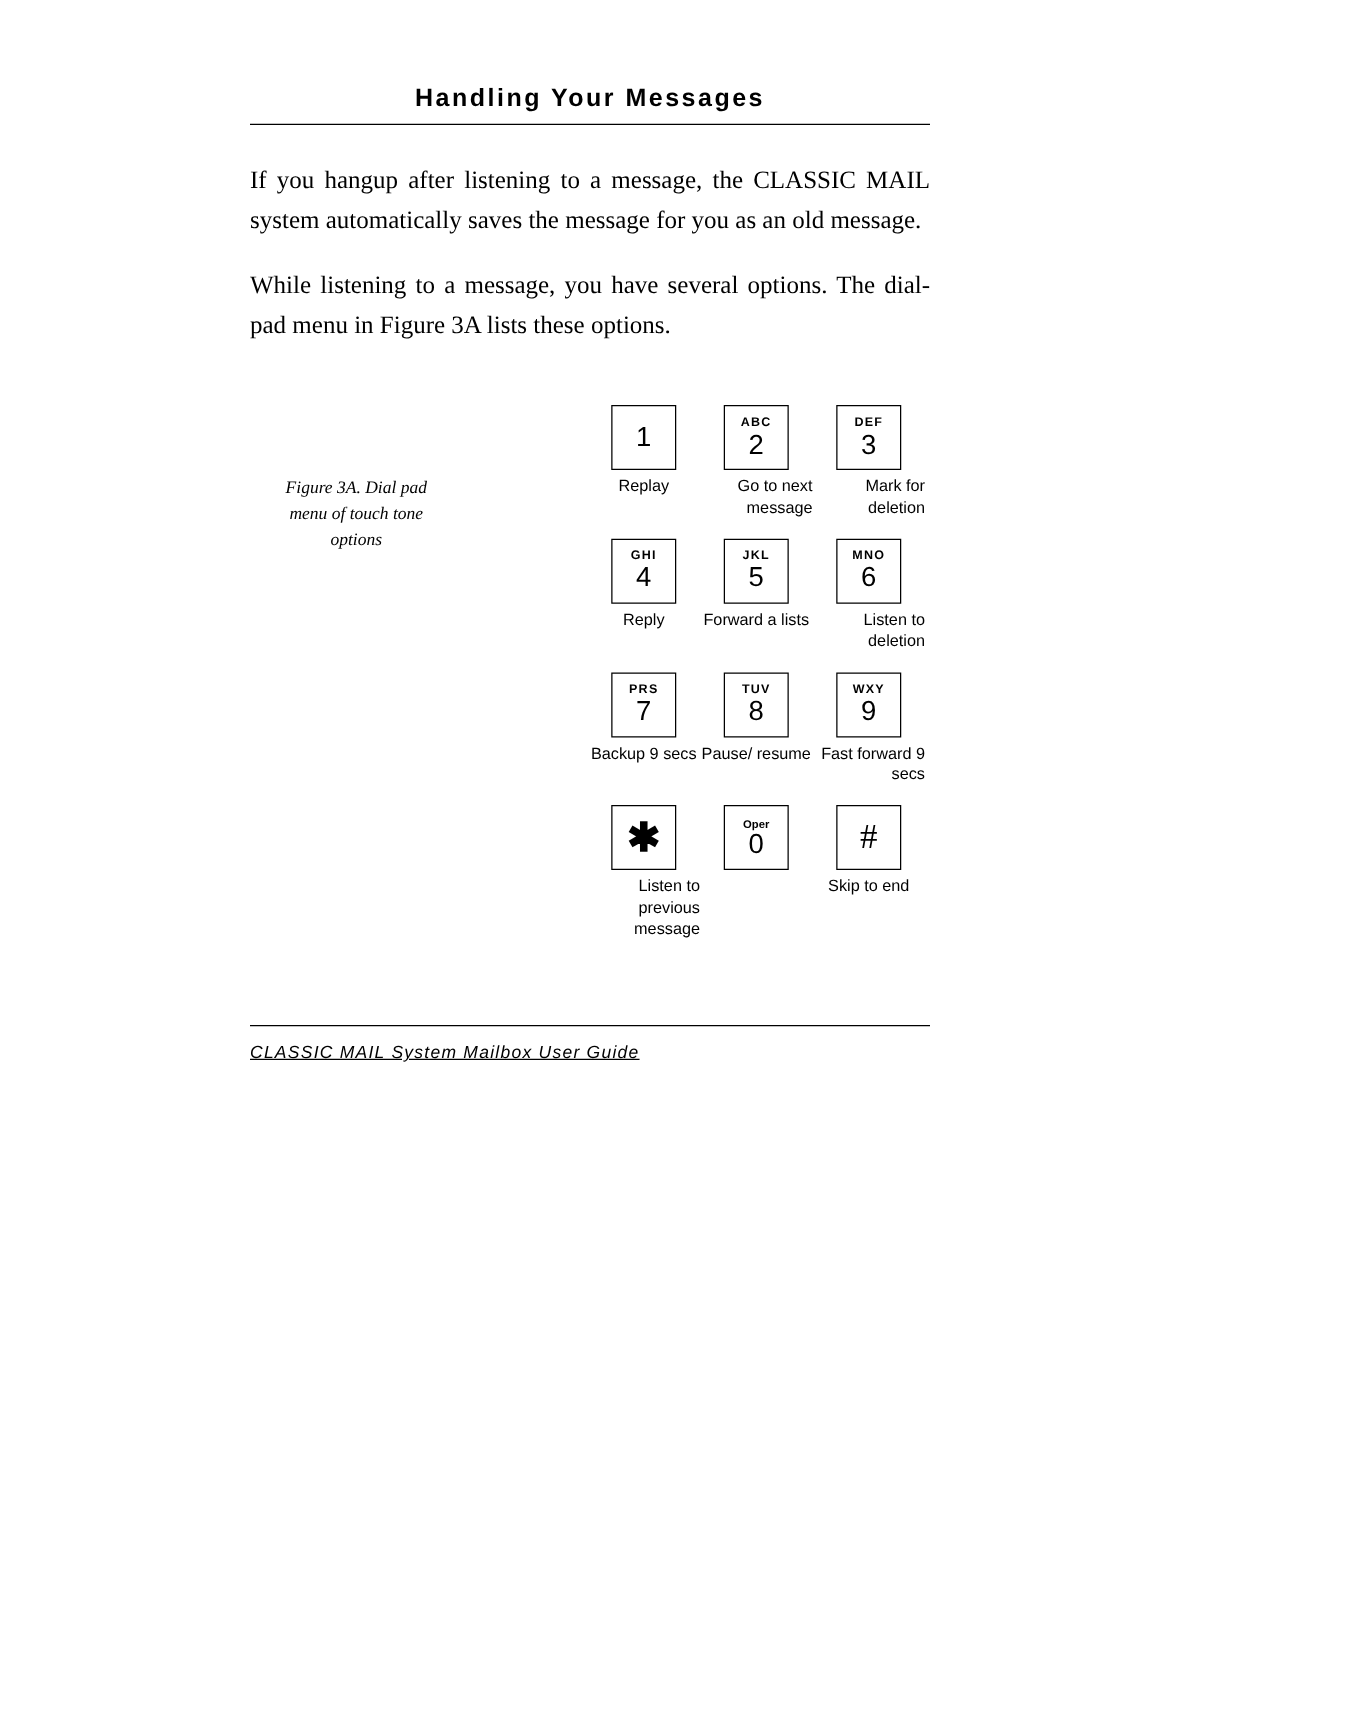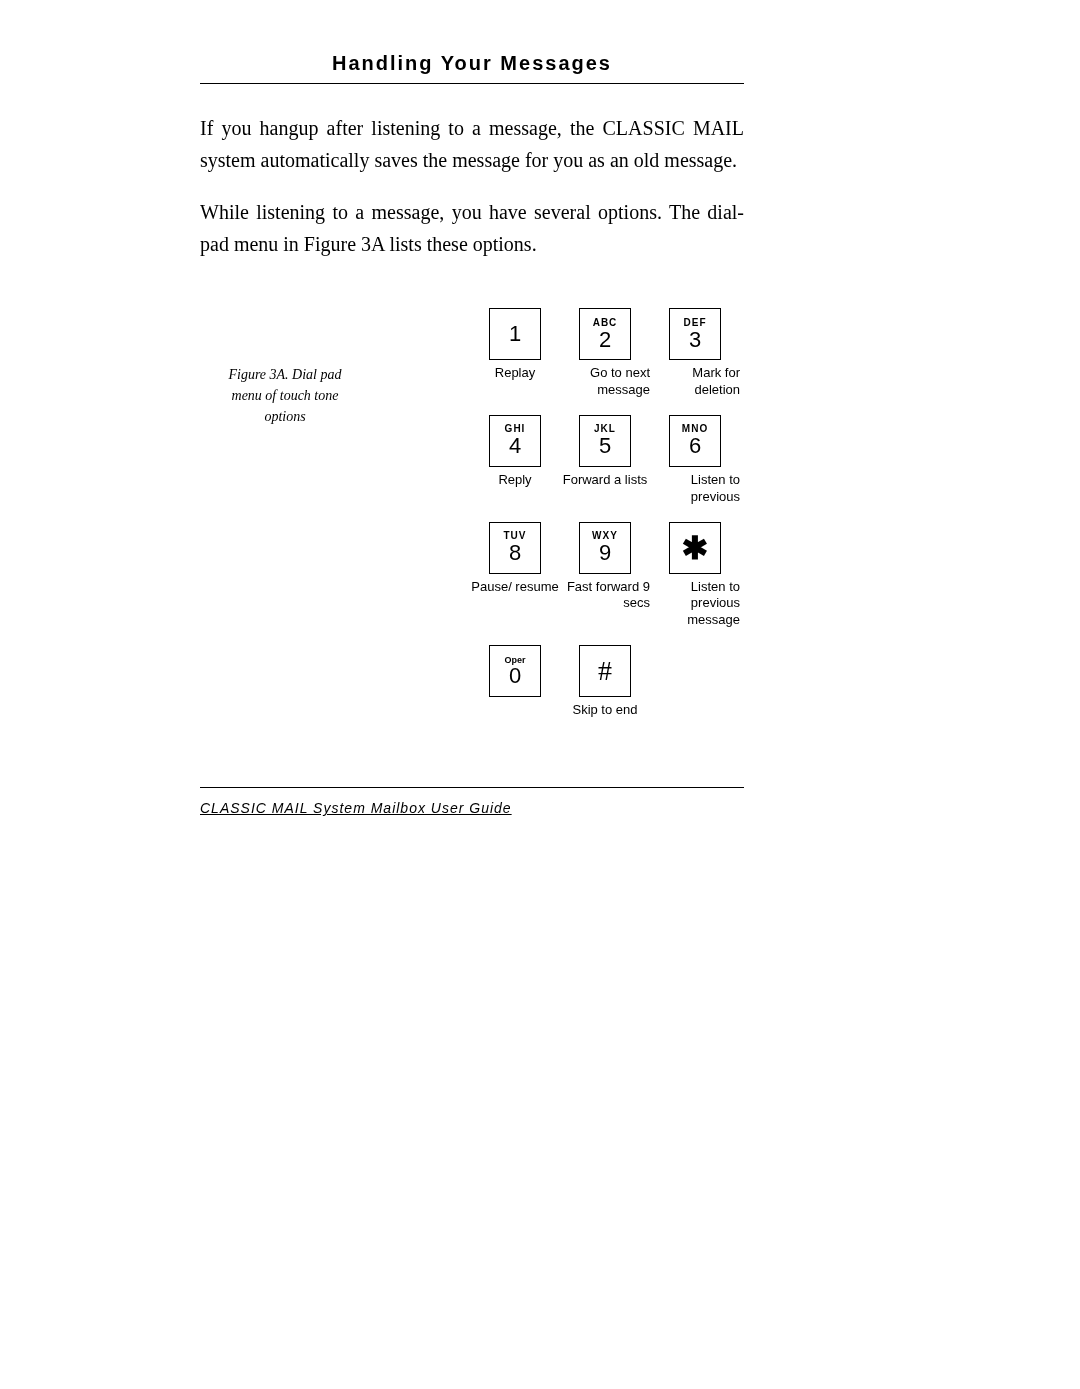--- a/index.html
+++ b/index.html
@@ -14,21 +14,21 @@
       width: 1080px;
       min-height: 1389px;
       position: relative;
       color: #000000;
     }
 
     .page {
       width: 944px;
       min-height: 1389px;
       background: #ffffff;
-      padding: 52px 200px 80px 200px;
+      padding: 68px 200px 80px 200px;
       position: relative;
     }
 
     .section-title {
       font-size: 20px;
       font-weight: bold;
       text-align: center;
       letter-spacing: 2px;
       margin-bottom: 8px;
       font-family: Arial, Helvetica, sans-serif;
@@ -206,23 +206,30 @@
           <span class="key-number">5</span>
         </div>
         <span class="key-label">Forward a lists</span>
       </div>
 
       <div class="dialpad-cell">
         <div class="key-box">
           <span class="key-letters">MNO</span>
           <span class="key-number">6</span>
         </div>
-        <span class="key-label">Listen to previous</span>
-      </div>
-
+        <span class="key-label">Listen to deletion</span>
+      </div>
+
+      <div class="dialpad-cell">
+        <div class="key-box">
+          <span class="key-letters">PRS</span>
+          <span class="key-number">7</span>
+        </div>
+        <span class="key-label">Backup 9 secs</span>
+      </div>
 
       <div class="dialpad-cell">
         <div class="key-box">
           <span class="key-letters">TUV</span>
           <span class="key-number">8</span>
         </div>
         <span class="key-label">Pause/ resume</span>
       </div>
 
       <div class="dialpad-cell">

